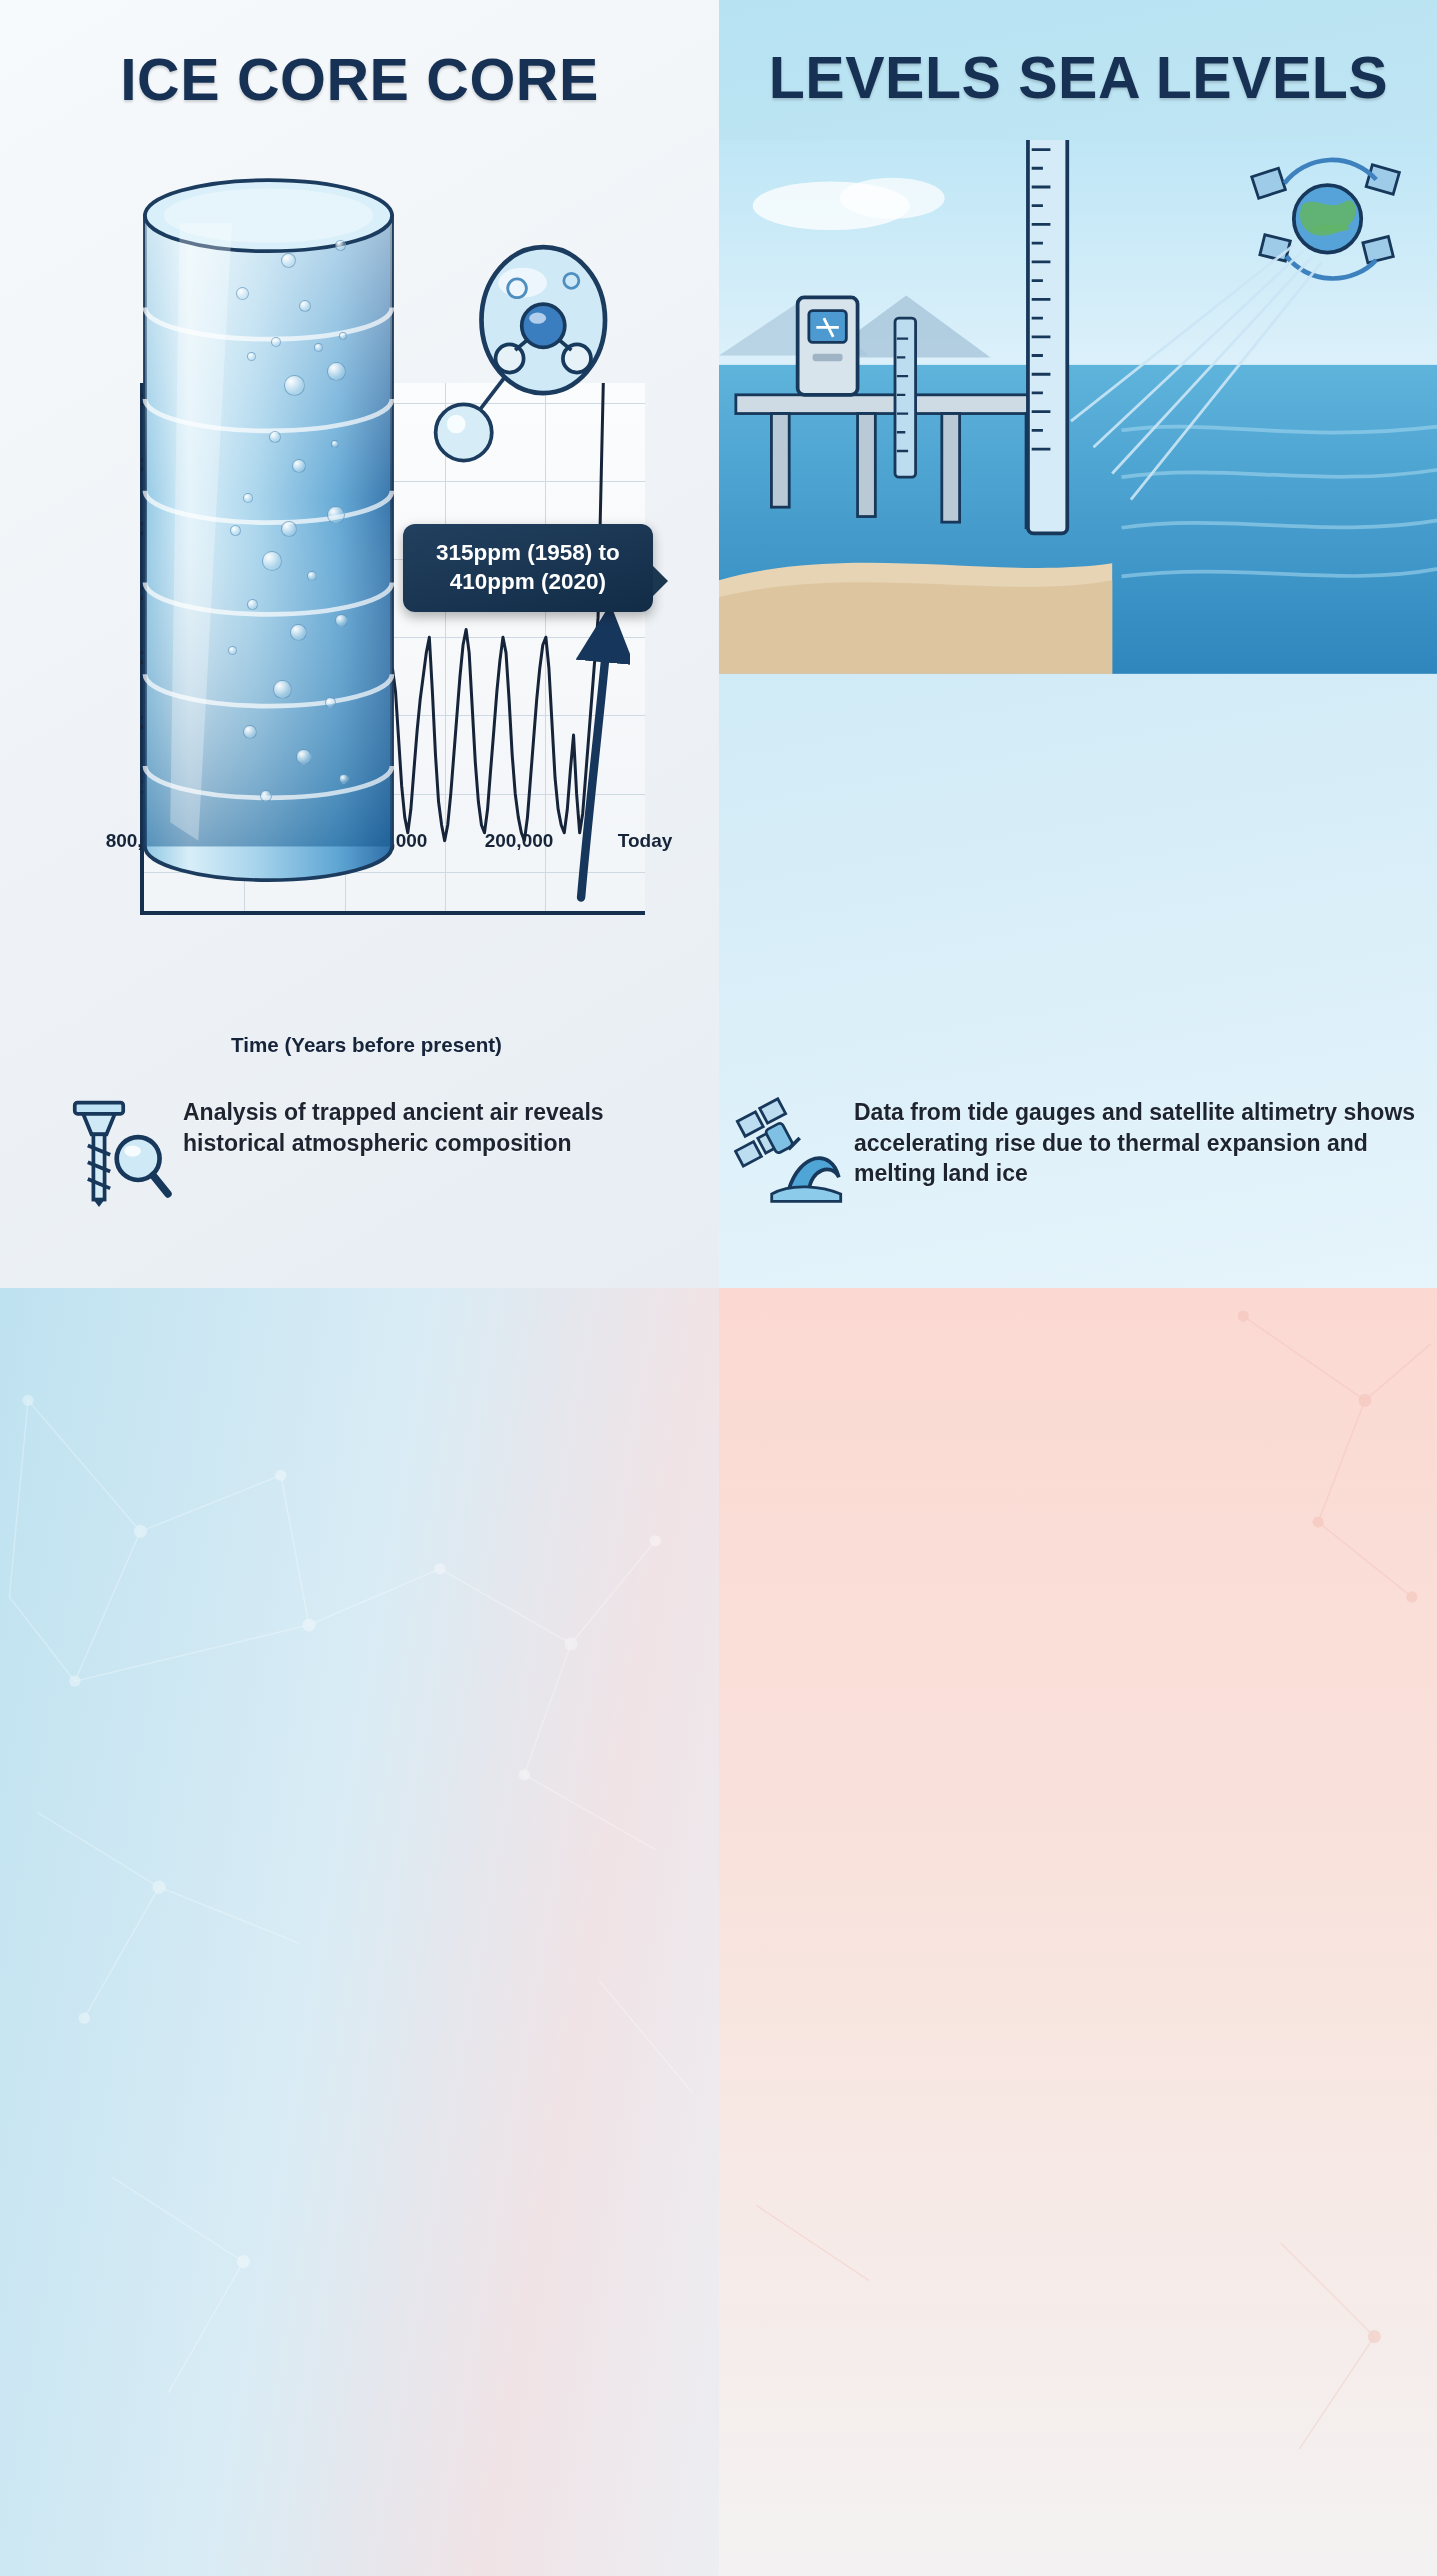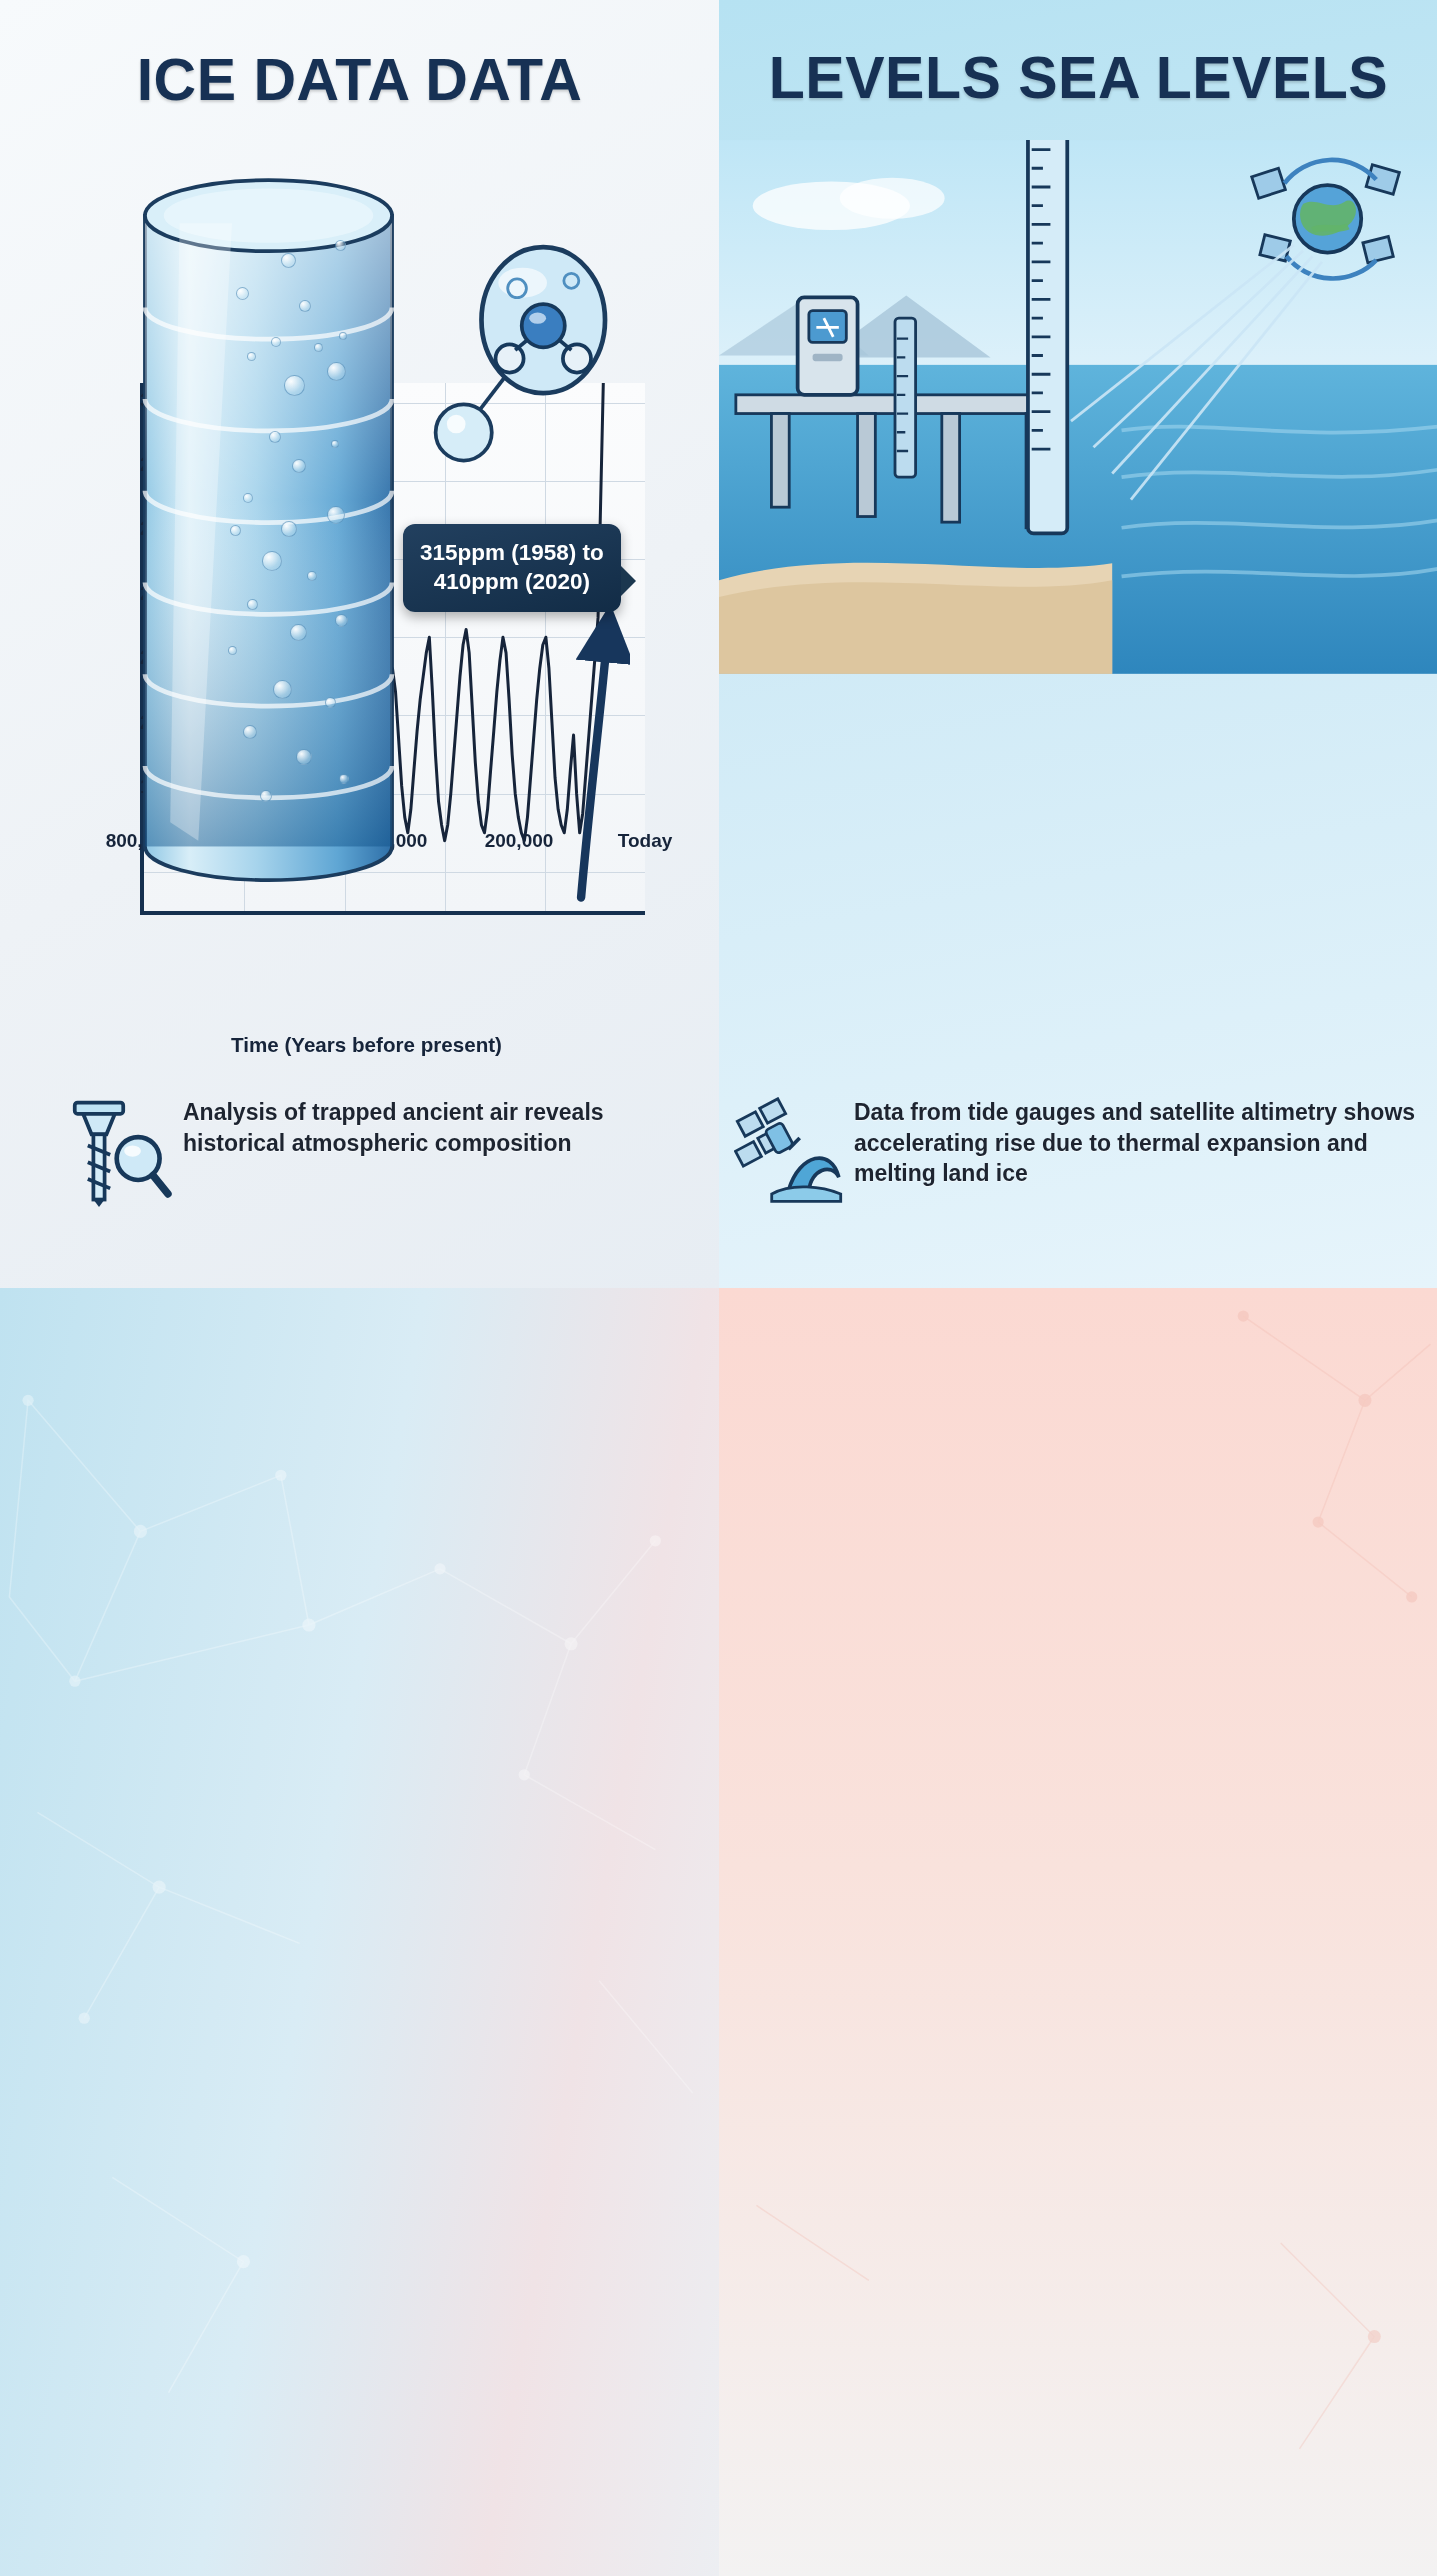--- a/index.html
+++ b/index.html
@@ -78,37 +78,37 @@
   }
   .bubble-o {
     position:absolute; border-radius:50%;
     background:radial-gradient(circle at 32% 28%, rgba(255,255,255,.95), rgba(205,232,245,.35) 60%, rgba(150,195,225,.18));
     border:1.5px solid rgba(70,130,175,.55);
   }
   .callout1 {
     position:absolute; left:403px; top:524px; z-index:8;
     background:linear-gradient(165deg,#22405f,#122c46);
     color:#fff; font-size:22.5px; font-weight:bold; line-height:1.28;
-    padding:15px 17px; border-radius:12px;
+    padding:15px 33px; border-radius:12px;
     box-shadow:0 4.7px 11.2px rgba(0,0,0,.3);
     text-align:center; white-space:nowrap;
   }
   .callout1:after {
     content:""; position:absolute; right:-15px; top:48%;
     border:15px solid transparent; border-left-color:#1b374f; border-right:0;
   }
 </style>
 </head>
 <body>
 
 <div class="grid">
 
   <div class="panel" id="p1">
 
-    <div class="ptitle" id="t1">ICE DATA DATA</div>
+    <div class="ptitle" id="t1">ICE CORE CORE</div>
 
     <div class="chart1">
       <div class="ylab1">CO<sub>2</sub> Concentration (ppm)</div>
 
       <div class="c1-plot">
         <div class="c1-grid" id="c1grid">
             <div class="gh" style="top: 3.7037%;"></div>
             <div class="gh" style="top: 18.5185%;"></div>
             <div class="gh" style="top: 33.3333%;"></div>
             <div class="gh" style="top: 48.1481%;"></div>

